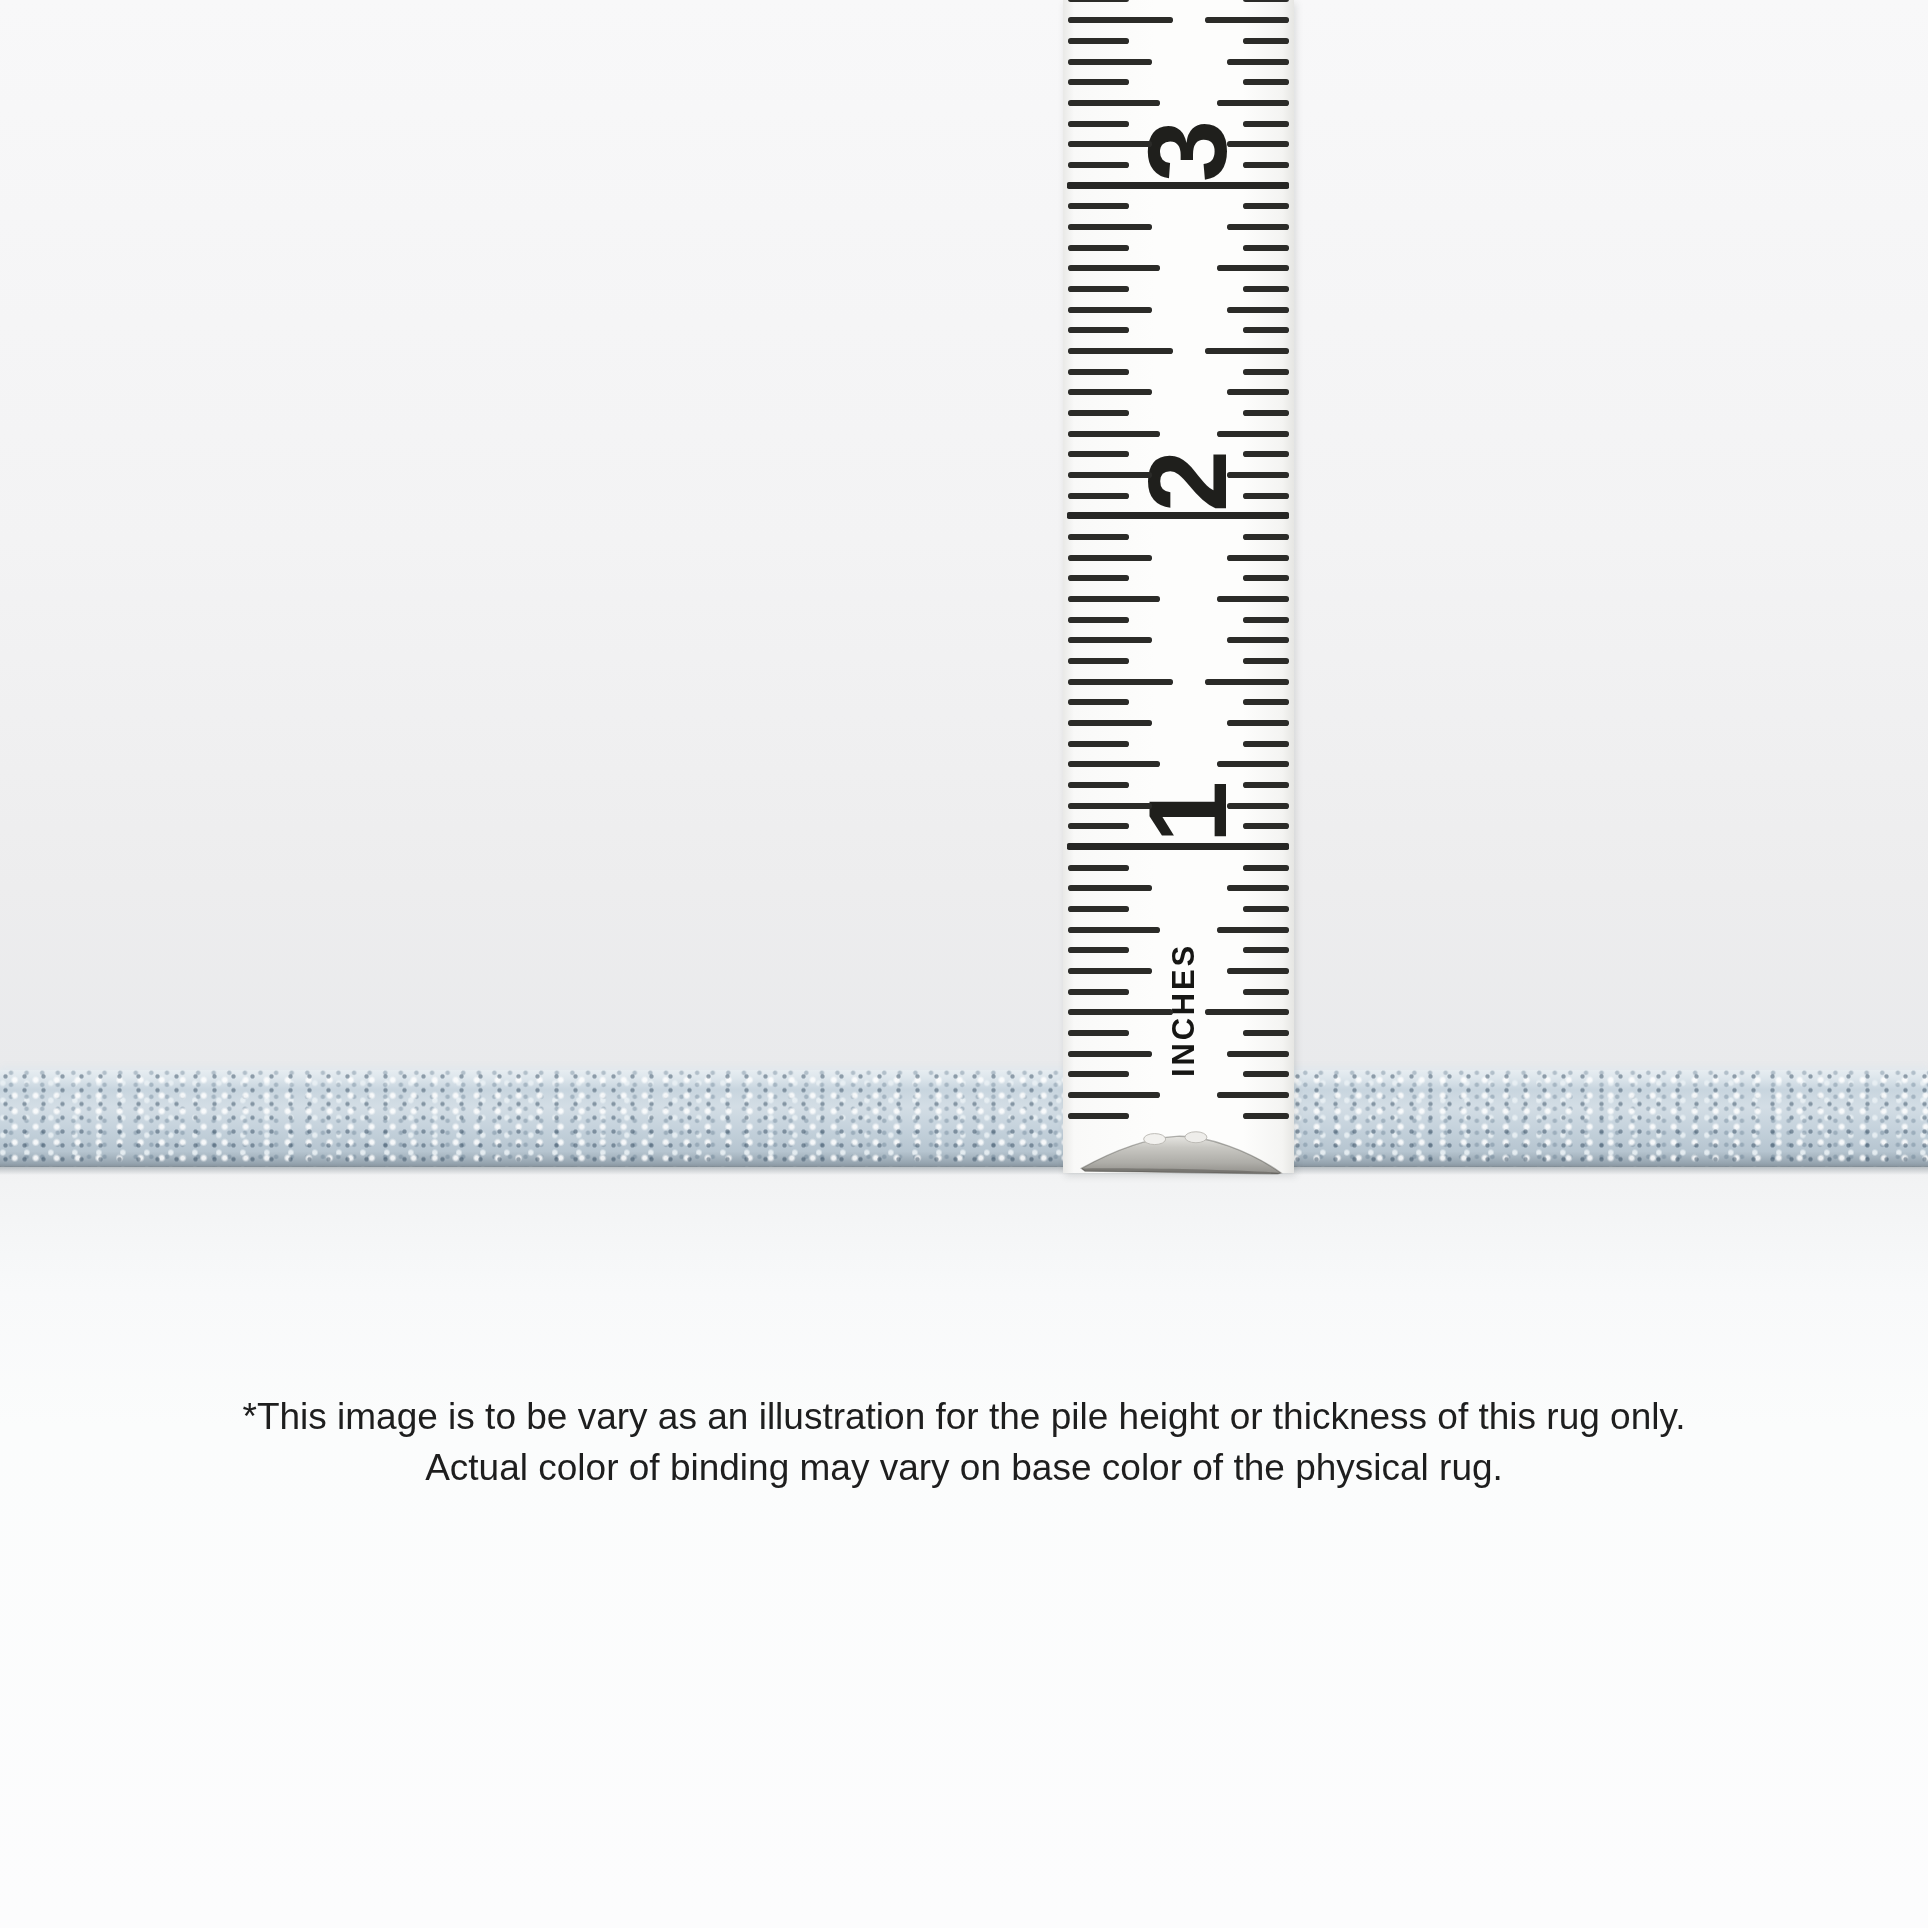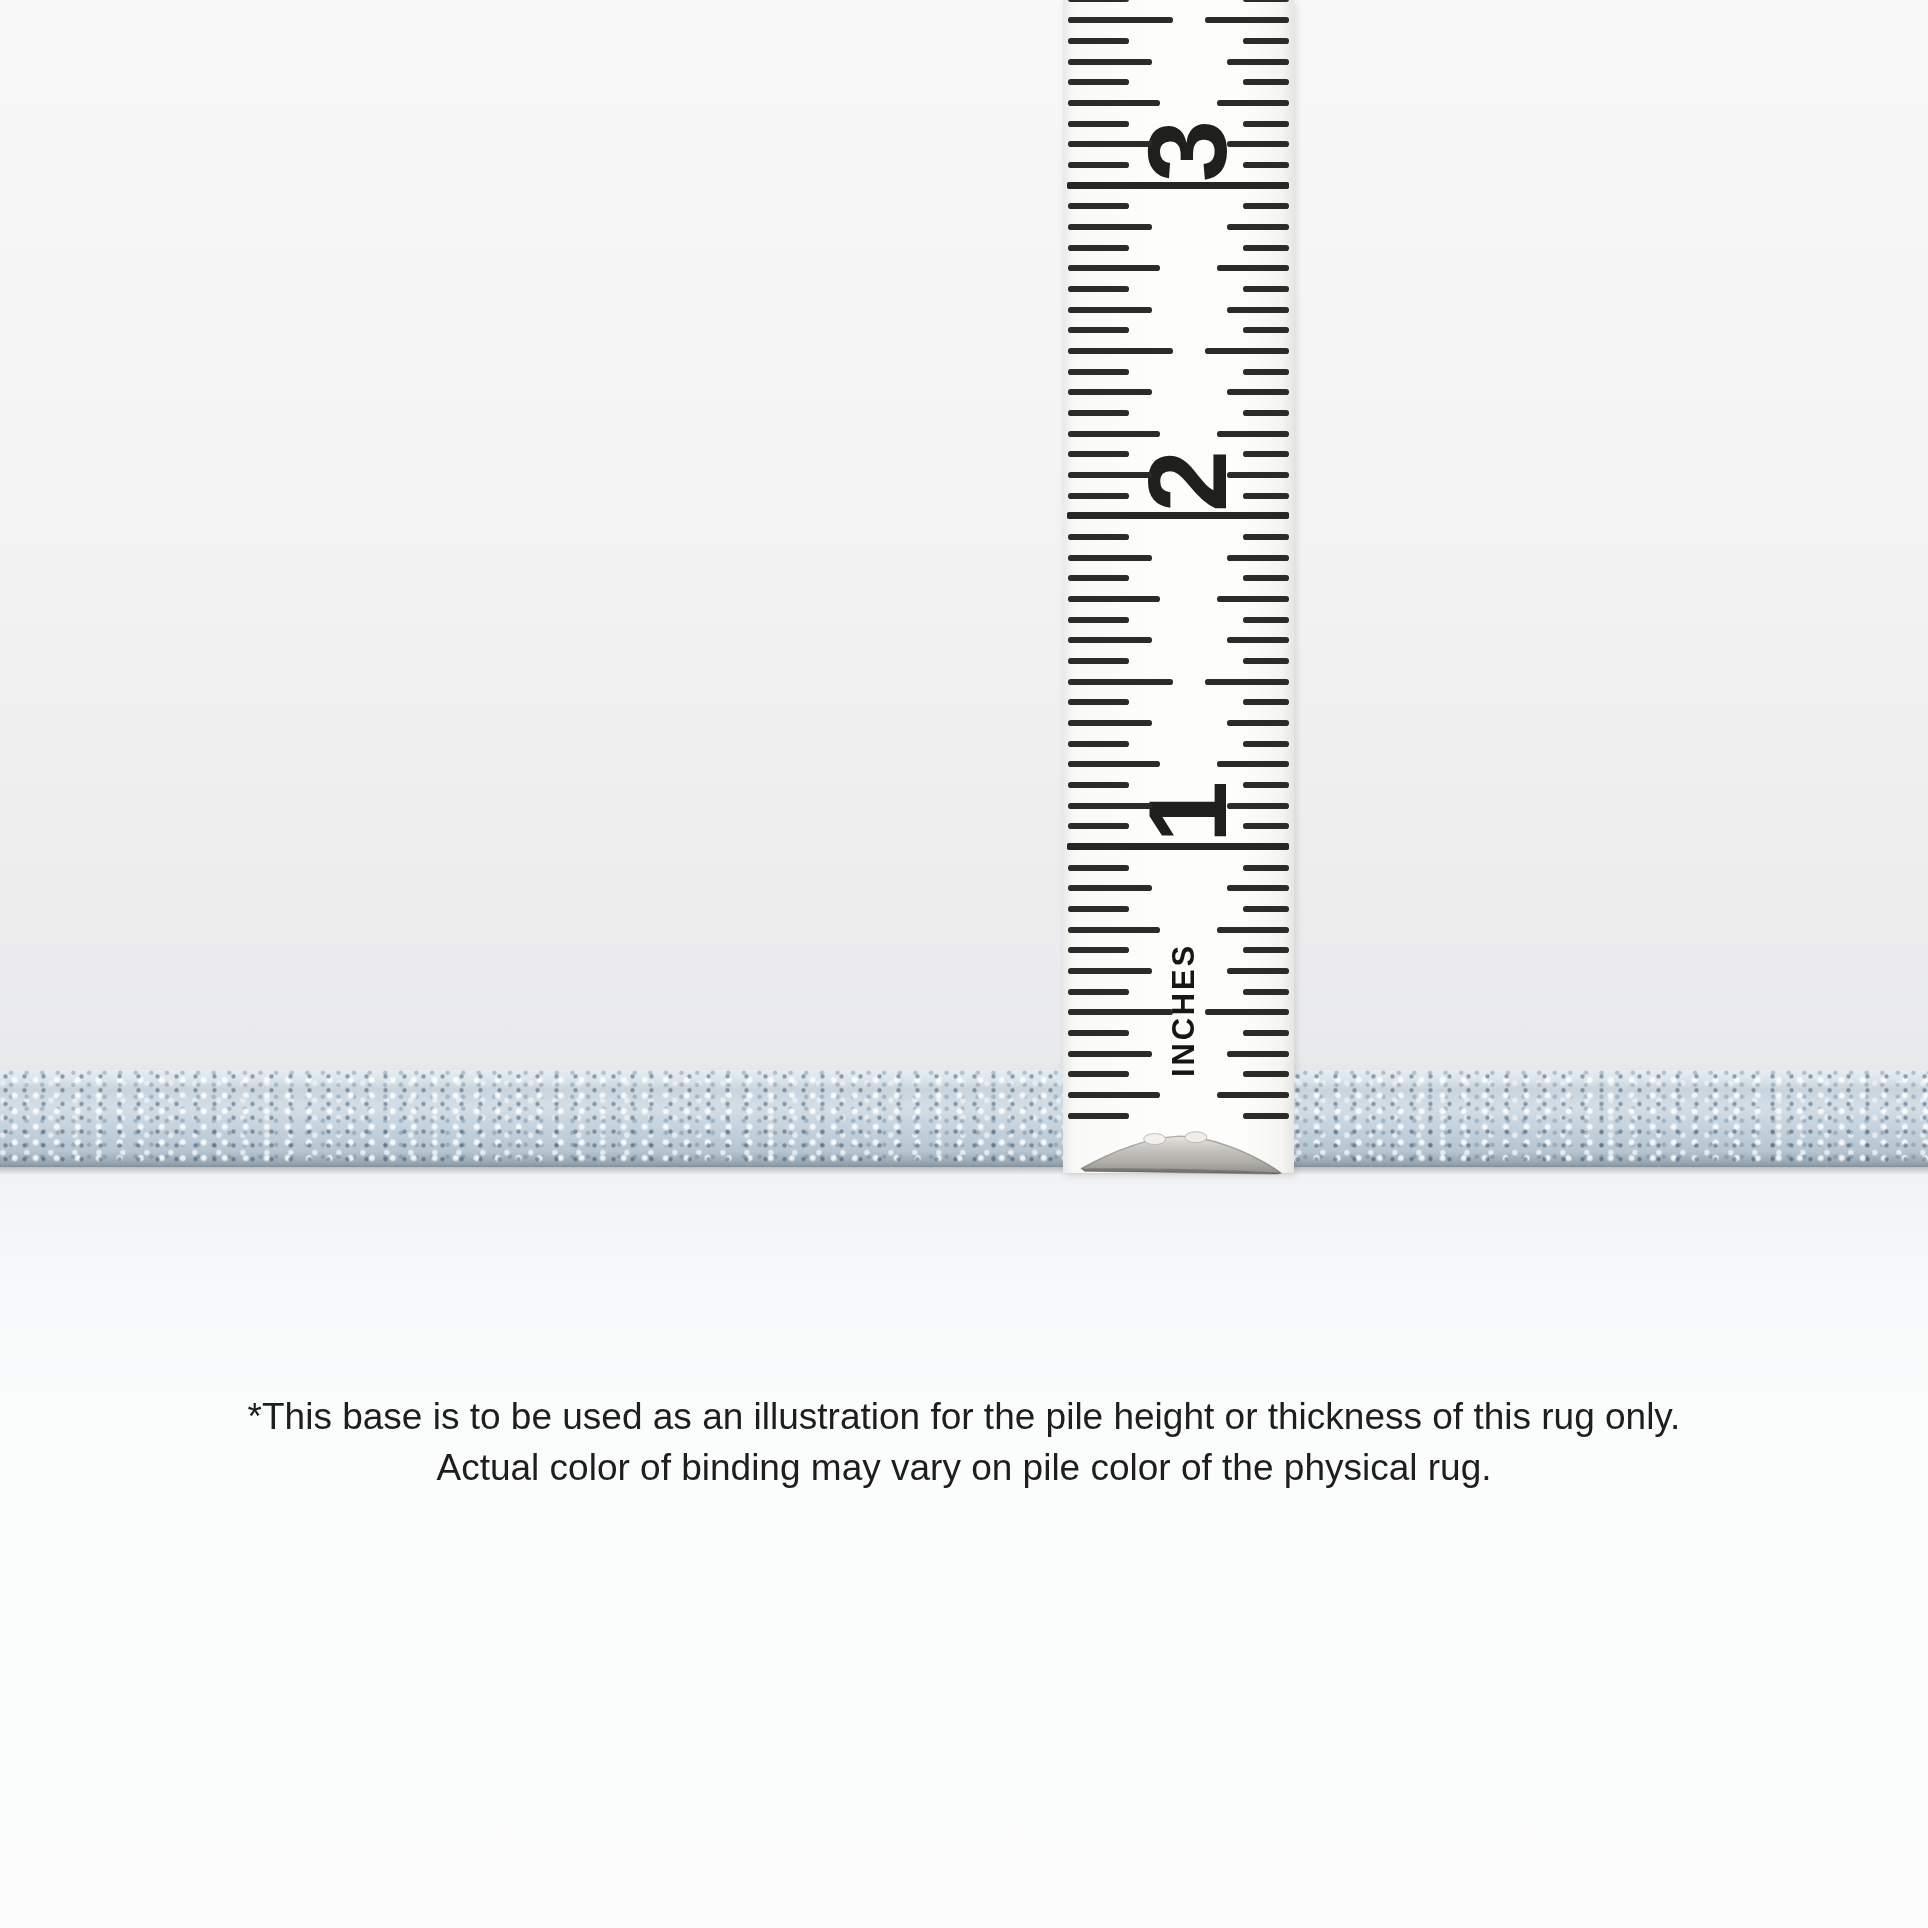--- a/index.html
+++ b/index.html
@@ -201,18 +201,18 @@
       <div class="tick right eighth" style="top: 59px;"></div>
       <div class="tick left sixteenth" style="top: 38px;"></div>
       <div class="tick right sixteenth" style="top: 38px;"></div>
       <div class="tick left half" style="top: 17.4px;"></div>
       <div class="tick right half" style="top: 17.4px;"></div>
       <div class="tick left sixteenth" style="top: -3.2px;"></div>
       <div class="tick right sixteenth" style="top: -3.2px;"></div>
     </div>
 
   <div class="caption">
-    <span class="caption-line">*This base is to be used as an illustration for the pile height or thickness of this rug only.</span>
-    <span class="caption-line">Actual color of binding may vary on pile color of the physical rug.</span>
+    <span class="caption-line">*This image is to be vary as an illustration for the pile height or thickness of this rug only.</span>
+    <span class="caption-line">Actual color of binding may vary on base color of the physical rug.</span>
   </div>
 
 </div>
 
 
 </body></html>

